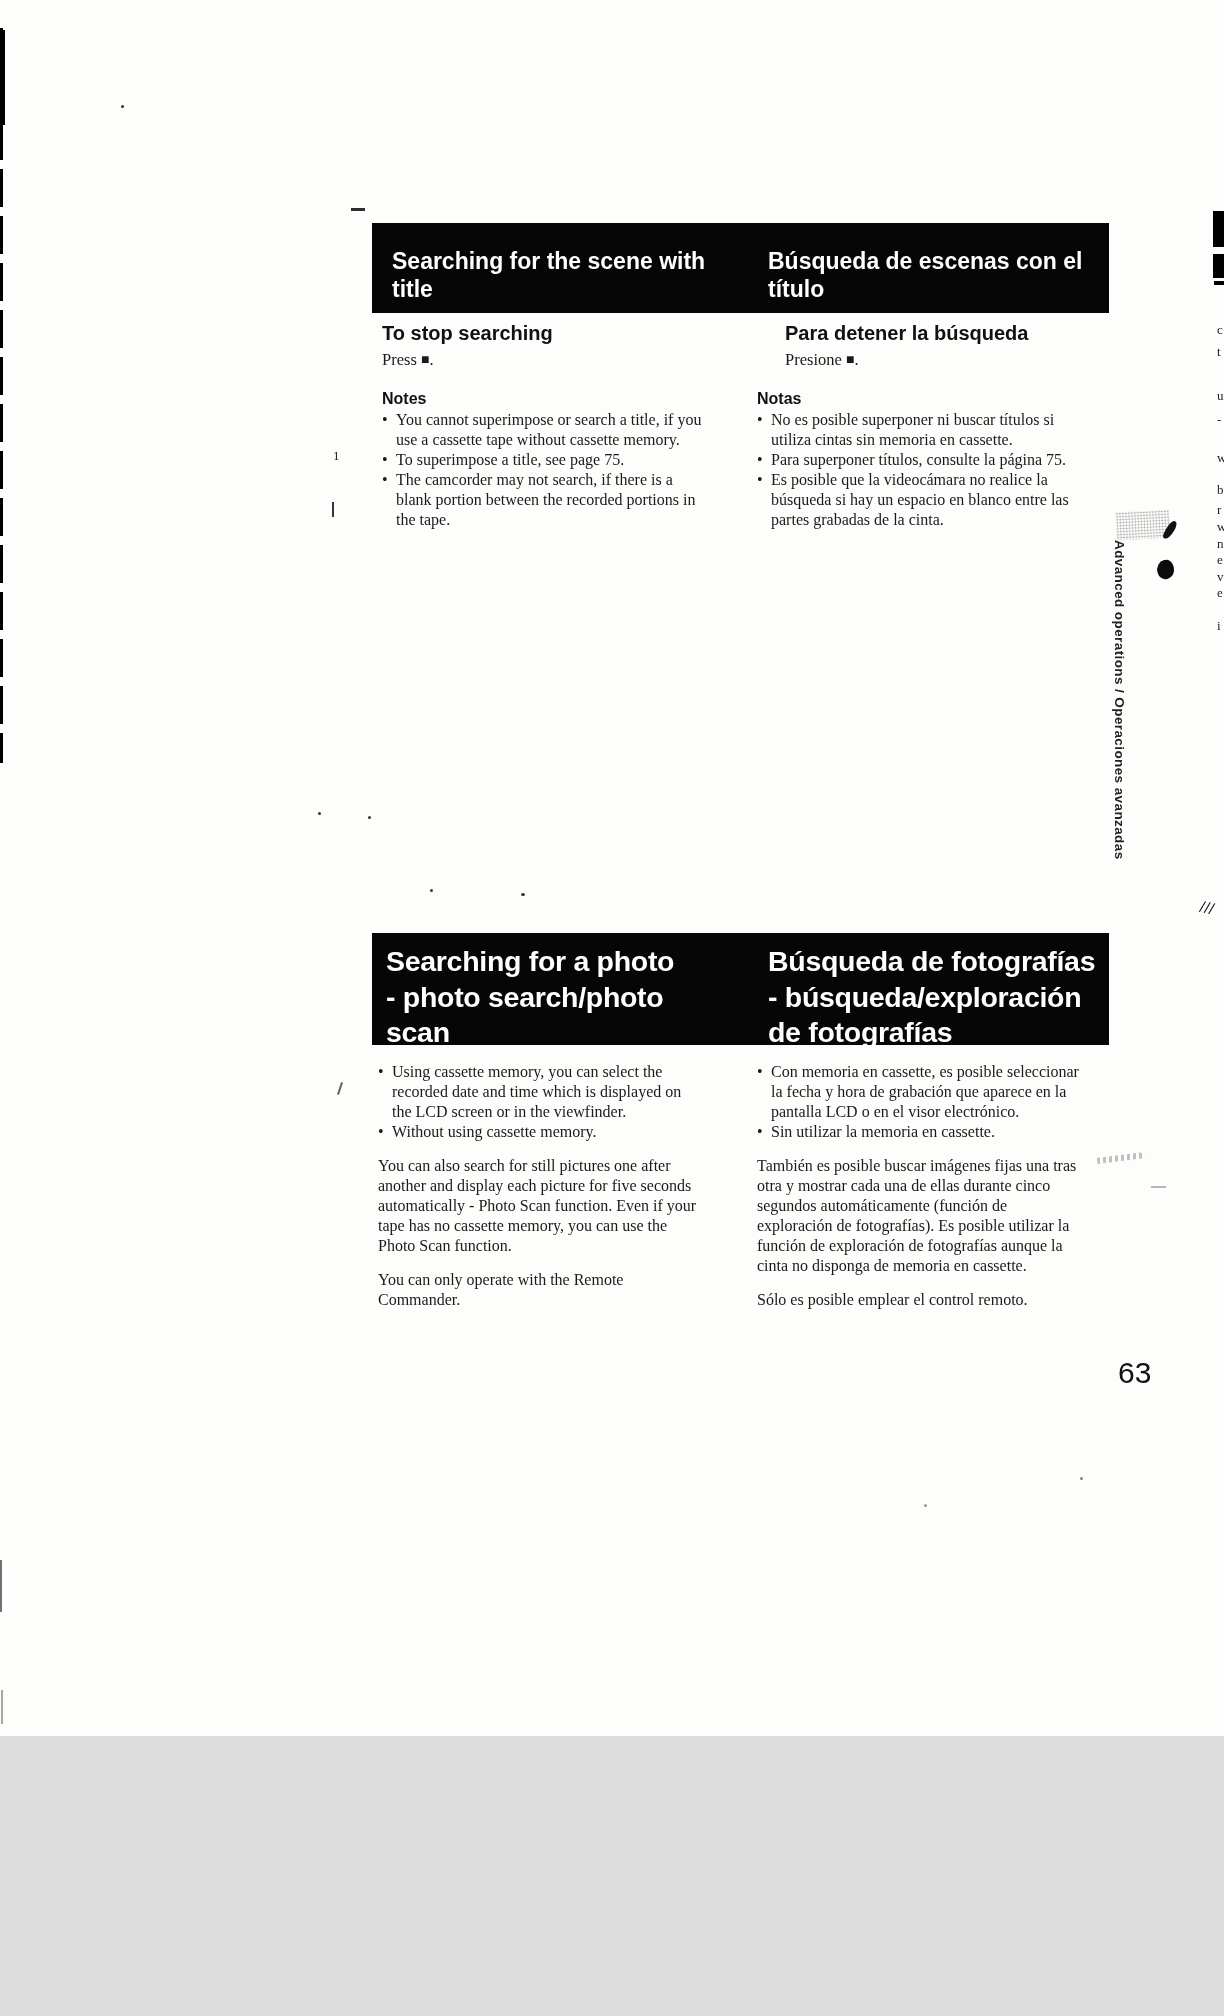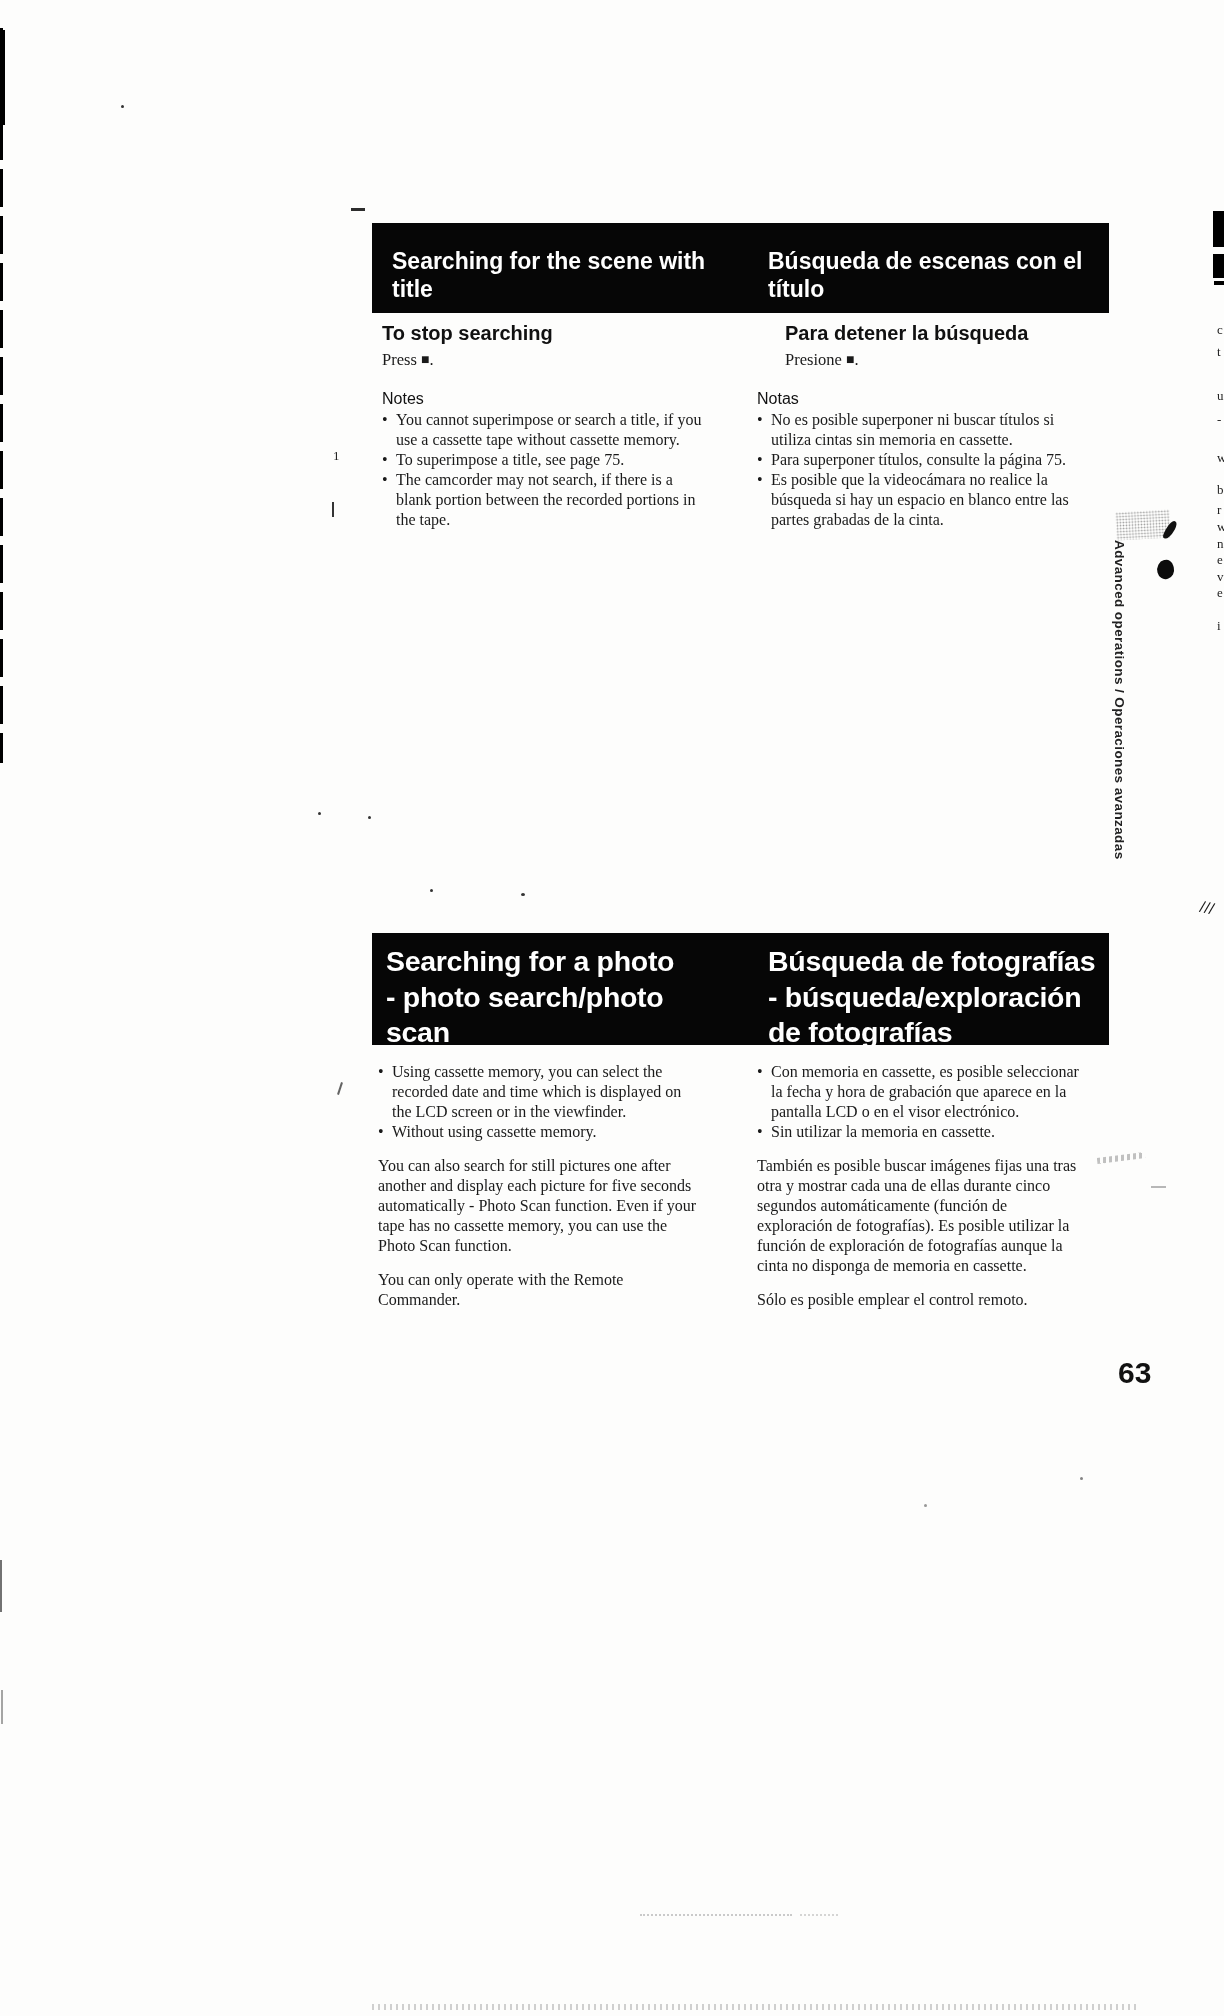--- a/index.html
+++ b/index.html
@@ -1,18 +1,18 @@
 <!DOCTYPE html>
 <html><head>
 <meta charset="utf-8">
 <style>
   html,body{margin:0;padding:0;background:#dddddd;}
   .page{
     position:relative;
-    width:1224px;height:2016px;
+    width:1224px;height:1736px;
     margin:0 auto;
     background:#fdfdfc;
     overflow:hidden;
     font-family:"Liberation Serif","DejaVu Serif",serif;
     color:#1a1a1a;
   }
   .abs{position:absolute;}
 
   
   .hdr{
@@ -32,21 +32,21 @@
 
   .subhead{
     font-family:"Liberation Sans","DejaVu Sans",sans-serif;
     font-weight:bold;font-size:20px;color:#111;
   }
   .pressline{font-size:16.5px;margin-top:5px;}
   .stop-sq{font-size:14px;position:relative;top:-1px;}
 
   .noteshead{
     font-family:"Liberation Sans","DejaVu Sans",sans-serif;
-    font-weight:normal;font-size:16px;color:#111;
+    font-weight:bold;font-size:16px;color:#111;
   }
   .bullets{margin-top:2px;font-size:16px;line-height:20px;}
   .bullet{display:flex;}
   .bullet .bm{flex:0 0 14px;width:14px;}
   .bullet .bt{white-space:pre-line;flex:1;}
 
   .bodycol{font-size:16px;line-height:20px;}
   .bodycol .para{white-space:pre-line;margin:0 0 14px 0;}
   .bodycol .para.tight{margin-bottom:0;}
   .bodycol .bullets{font-size:16px;line-height:20px;margin:0;}
@@ -55,21 +55,21 @@
   .side-tab{
     position:absolute;left:1112px;top:540px;height:345px;
     writing-mode:vertical-rl;
     font-family:"Liberation Sans","DejaVu Sans",sans-serif;
     font-weight:bold;font-size:13.5px;letter-spacing:0.4px;color:#222;
   }
 
   .pageno{
     position:absolute;left:1118px;top:1356px;
     font-family:"Liberation Sans","DejaVu Sans",sans-serif;
-    font-weight:bold;font-size:30px;color:#111;
+    font-weight:normal;font-size:30px;color:#111;
   }
 
   
   .bind-line{position:absolute;left:0;top:28px;width:3px;height:735px;
     background:repeating-linear-gradient(180deg,#000 0 38px,transparent 38px 47px);}
   .bind-line-thick{position:absolute;left:0;top:30px;width:5px;height:95px;background:#000;}
   .bind-frag{position:absolute;background:#000;opacity:.55;}
   .edge-bar{position:absolute;background:#000;}
   .edge-letter{position:absolute;left:1217px;font-size:13px;color:#222;}
   .smudge{

